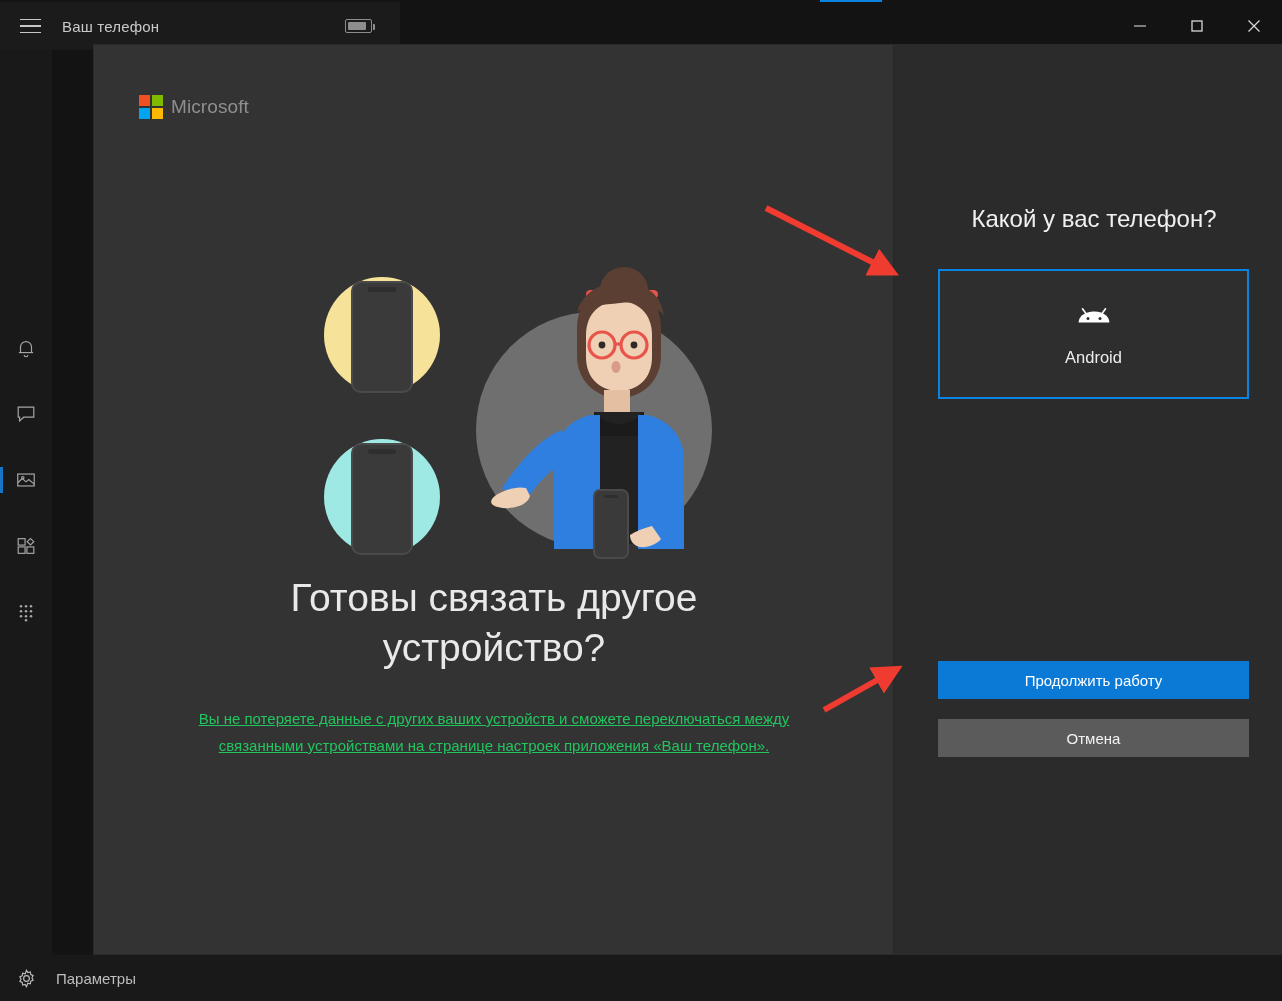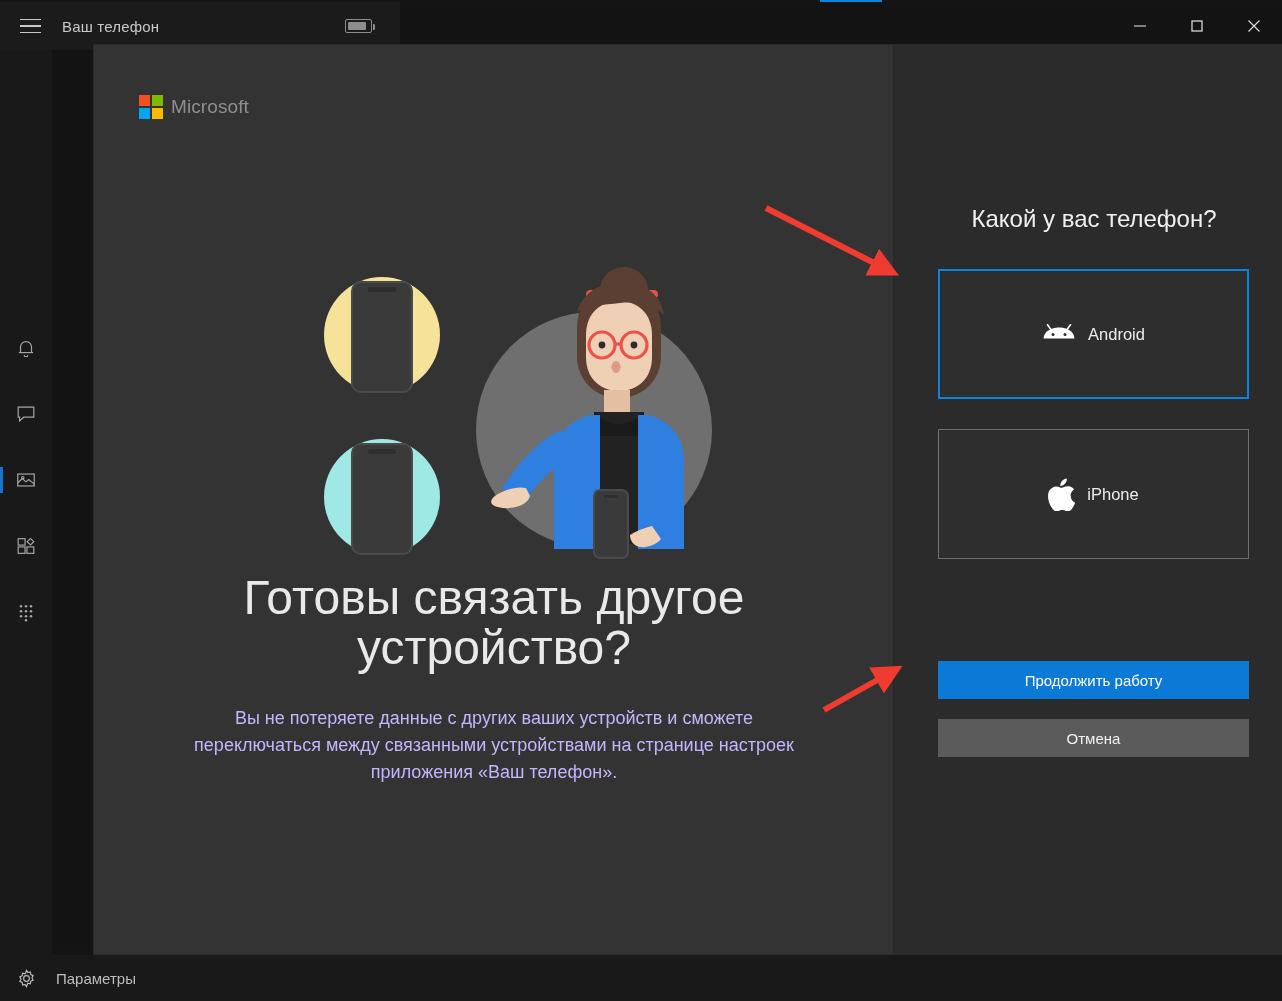--- a/index.html
+++ b/index.html
@@ -200,54 +200,55 @@
     left: 200px; top: 205px;
     width: 460px; height: 345px;
   }
 
   
   .headline {
     position: absolute;
     left: 100px; top: 528px;
     width: 600px;
     text-align: center;
-    font-size: 48px;
+    font-size: 39px;
     line-height: 50px;
     color: #e9e9e9;
     font-weight: 400;
   }
   .bodytext {
     position: absolute;
     left: 85px; top: 660px;
     width: 630px;
     text-align: center;
-    font-size: 18px;
+    font-size: 15px;
     line-height: 27px;
-    color: #c4b5fd;
+    color: #22c55e;
+    text-decoration: underline;
   }
 
   
   .rp-title {
     position: absolute;
     left: 0; top: 160px;
     width: 400px;
     text-align: center;
     font-size: 24px;
     color: #f0f0f0;
     font-weight: 400;
   }
   .choice {
     position: absolute;
     left: 44px;
     width: 311px;
     height: 130px;
     background: #2e2e2e;
     border: 1px solid #6e6e6e;
     display: flex;
-    flex-direction: row;
+    flex-direction: column;
     align-items: center;
     justify-content: center;
     gap: 12px;
     color: #f2f2f2;
   }
   .choice.selected {
     border: 2px solid #0a84e0;
     background: #2e2e2e;
   }
   .choice-android { top: 224px; }
@@ -474,29 +475,20 @@
             <path d="M5.2 7.2C3 9.1 1.6 11.7 1.6 14.6h30.8c0-2.9-1.4-5.5-3.6-7.4-2.7-2.3-6.7-3.8-11.2-3.8S7.9 4.9 5.2 7.2z" fill="#ffffff"></path>
             <line x1="5.5" y1="0.8" x2="9.5" y2="6.2" stroke="#ffffff" stroke-width="1.6" stroke-linecap="round"></line>
             <line x1="28.5" y1="0.8" x2="24.5" y2="6.2" stroke="#ffffff" stroke-width="1.6" stroke-linecap="round"></line>
             <circle cx="11" cy="10.4" r="1.5" fill="#2e2e2e"></circle>
             <circle cx="23" cy="10.4" r="1.5" fill="#2e2e2e"></circle>
           </svg>
         </span>
         <span class="choice-label">Android</span>
       </div>
 
-      <div class="choice choice-iphone">
-        <span class="choice-icon">
-          <svg width="27" height="33" viewBox="0 0 27 33" fill="#ffffff">
-            <path d="M17.1 5.6c1.1-1.4 1.9-3.3 1.7-5.2-1.6.1-3.6 1.1-4.8 2.5-1 1.2-1.9 3.1-1.7 5 1.8.1 3.6-.9 4.8-2.3z"></path>
-            <path d="M22.6 17.6c0-4.1 3.3-6 3.5-6.1-1.9-2.8-4.9-3.2-6-3.2-2.5-.3-5 1.5-6.3 1.5-1.3 0-3.3-1.5-5.5-1.4-2.8 0-5.4 1.6-6.9 4.2-2.9 5.1-.7 12.6 2.1 16.7 1.4 2 3.1 4.3 5.3 4.2 2.1-.1 2.9-1.4 5.5-1.4 2.5 0 3.3 1.4 5.5 1.3 2.3 0 3.7-2 5.1-4.1 1.6-2.3 2.3-4.6 2.3-4.7-.1 0-4.4-1.7-4.4-6.7z"></path>
-          </svg>
-        </span>
-        <span class="choice-label">iPhone</span>
-      </div>
 
       <button class="btn btn-secondary">Отмена</button>
       <button class="btn btn-primary">Продолжить работу</button>
 
     </div>
   </div>
 
   <div class="settings-bar">
     <div class="settings-icon">
       <svg width="21" height="21" viewBox="0 0 24 24" fill="none" stroke="currentColor" stroke-width="1.3">

